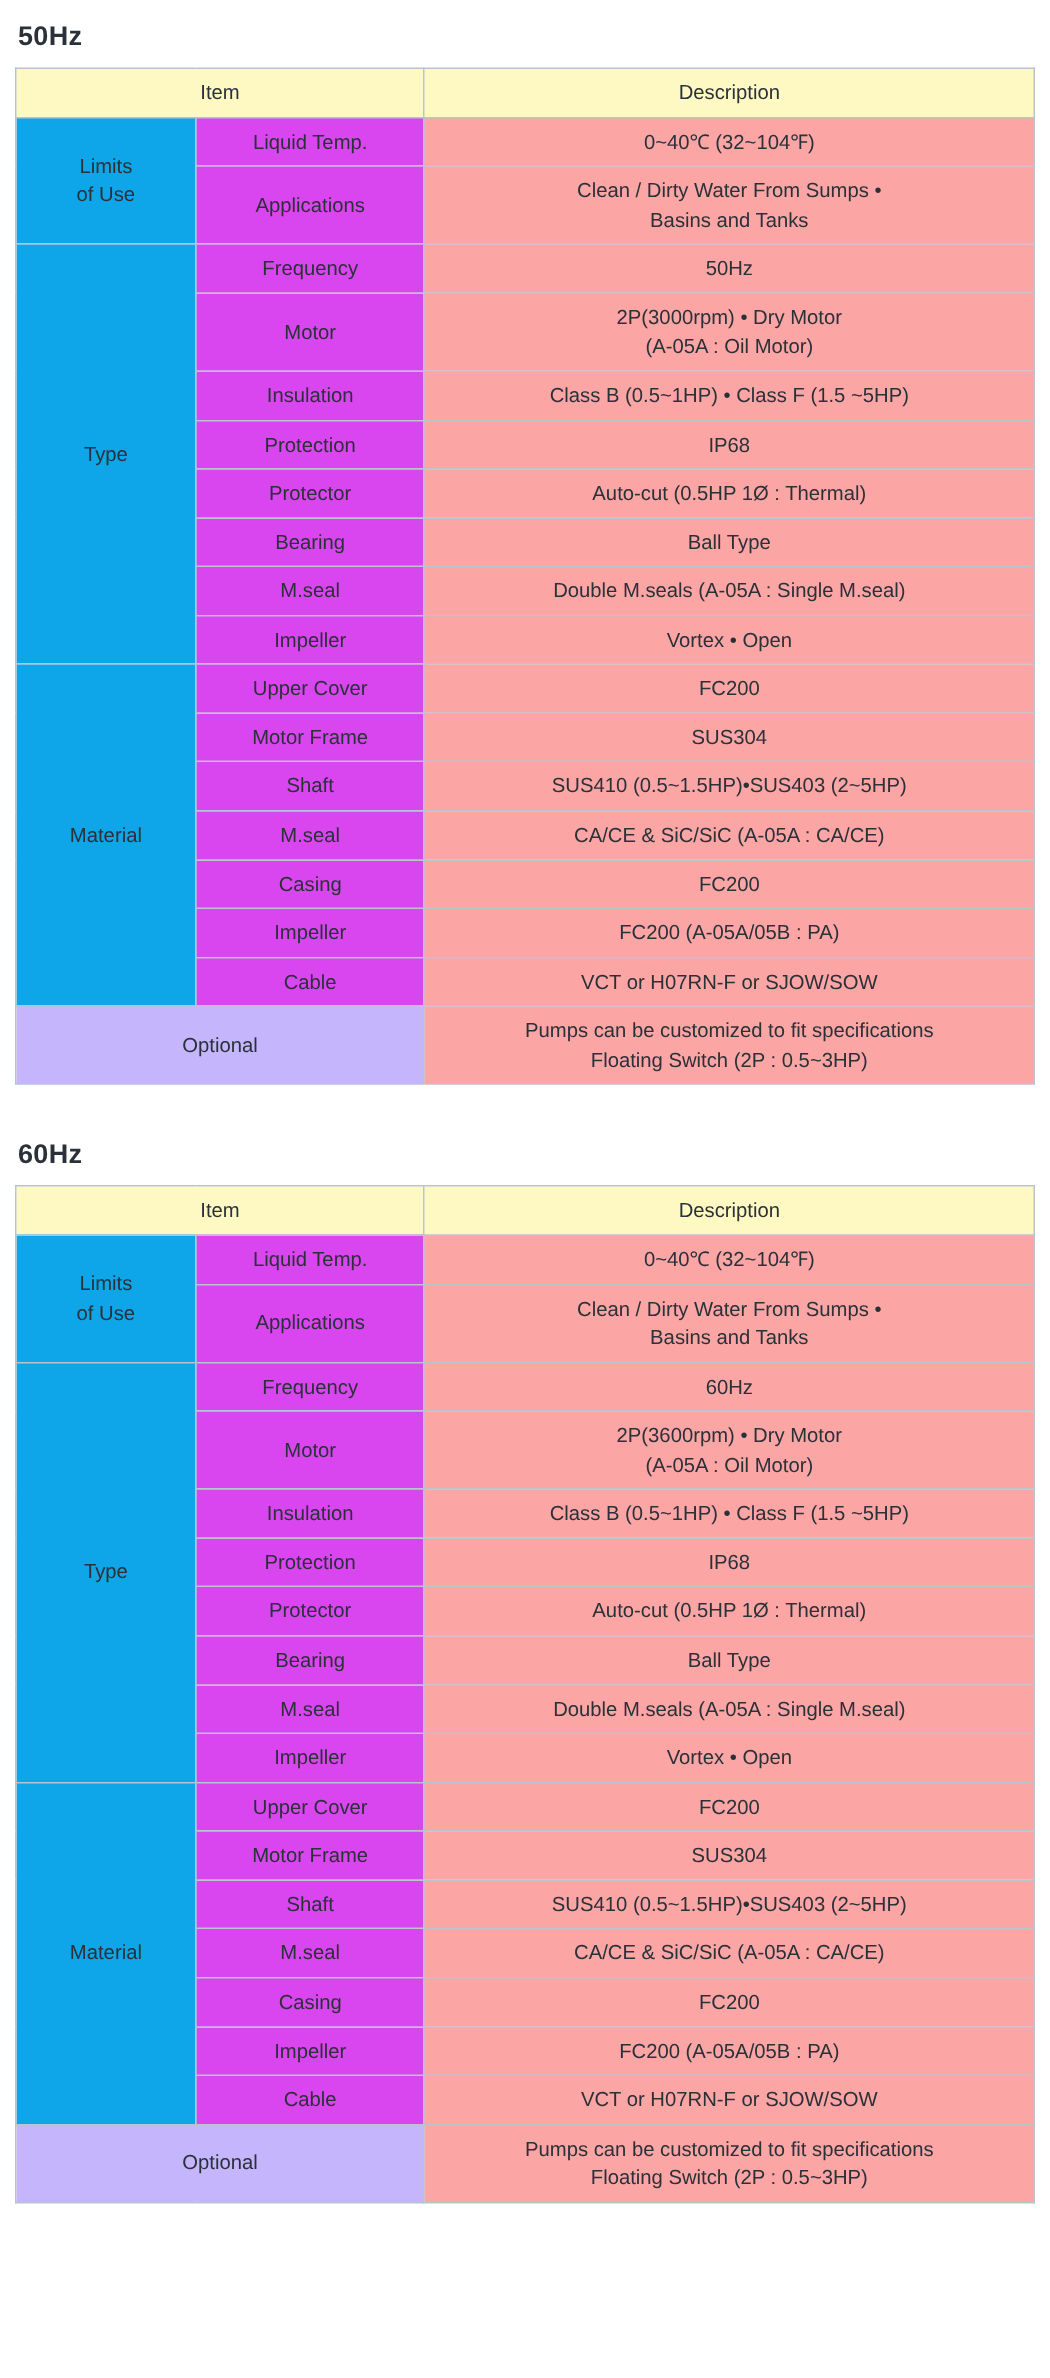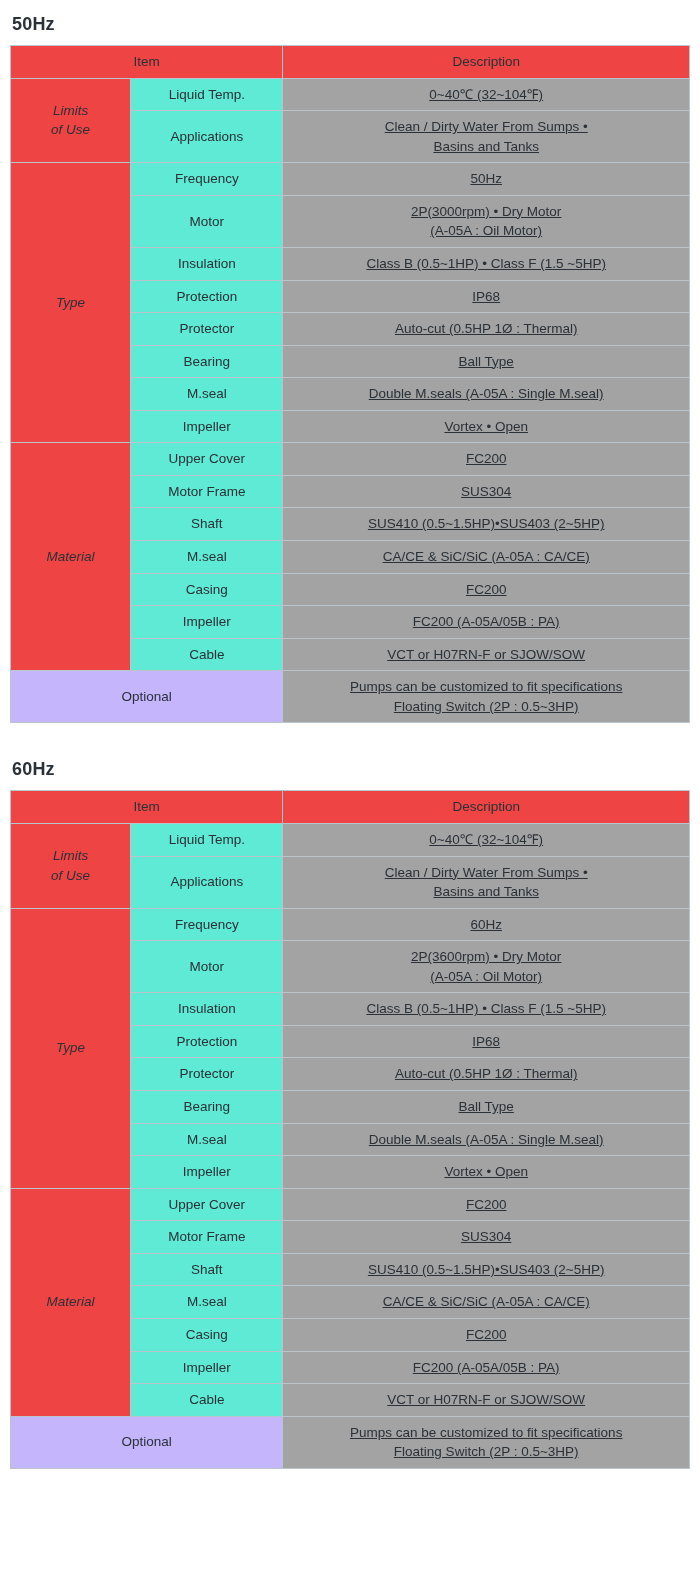--- a/index.html
+++ b/index.html
@@ -38,43 +38,41 @@
     border: 1px solid #b9c4cc;
     font-size: 13.5px;
     color: #2a3138;
     font-weight: normal;
     padding: 6px 4px;
     text-align: center;
     vertical-align: middle;
     line-height: 1.45;
   }
   .hdr th {
-    background: #ef4444;
+    background: #fef9c3;
     color: #ffffff;
     font-weight: bold;
     font-size: 13.5px;
     height: 30px;
     padding: 5px 4px;
     border: 1px solid #12a3e3;
   }
   col.c1 { width: 120px; }
   col.c2 { width: 152px; }
   col.c3 { width: 406px; }
   .cat {
-    background: #ef4444;
+    background: #0ea5e9;
     font-size: 13.5px;
     color: #2a3138;
-    font-style: italic;
   }
   .sub {
-    background: #5eead4;
+    background: #d946ef;
   }
   .desc {
-    background: #a3a3a3;
-    text-decoration: underline;
+    background: #fca5a5;
   }
   .optional-label {
     background: #c4b5fd;
   }
   .twoline { line-height: 1.5; }
 </style>
 </head>
 <body>
 
 <div class="page">

